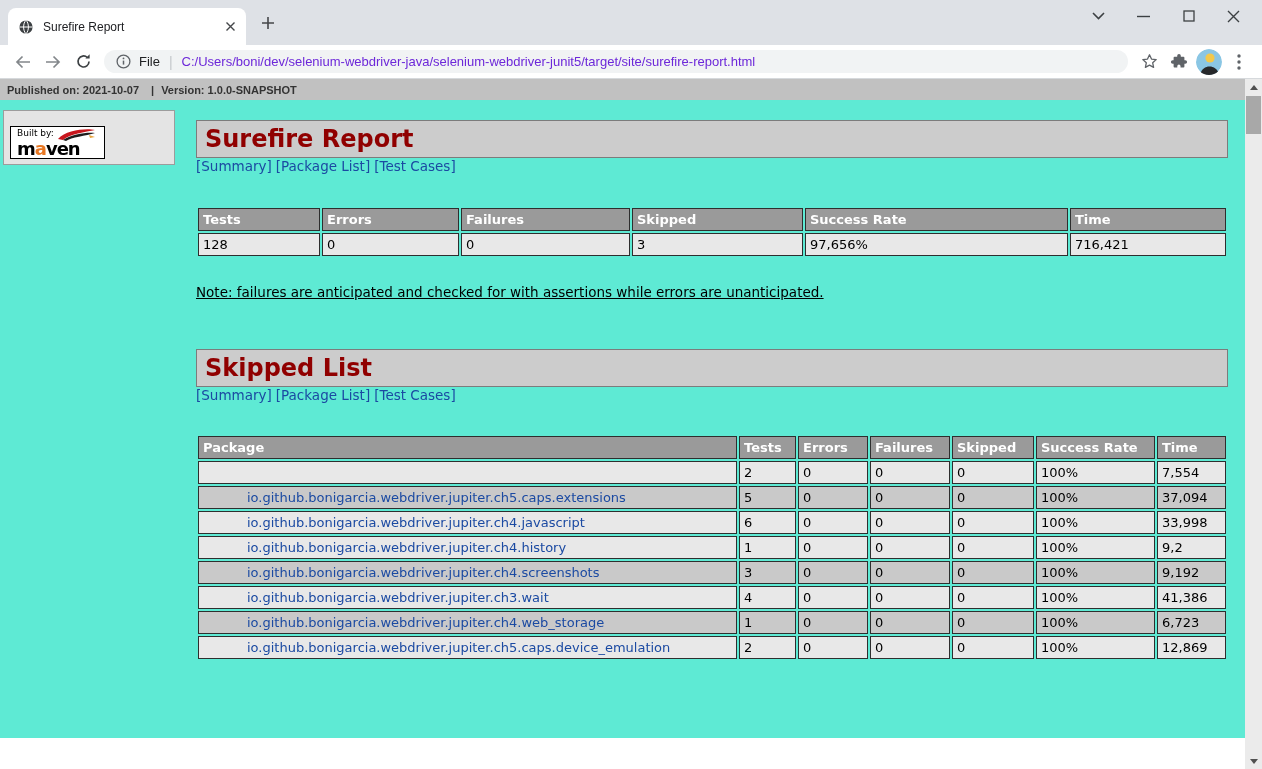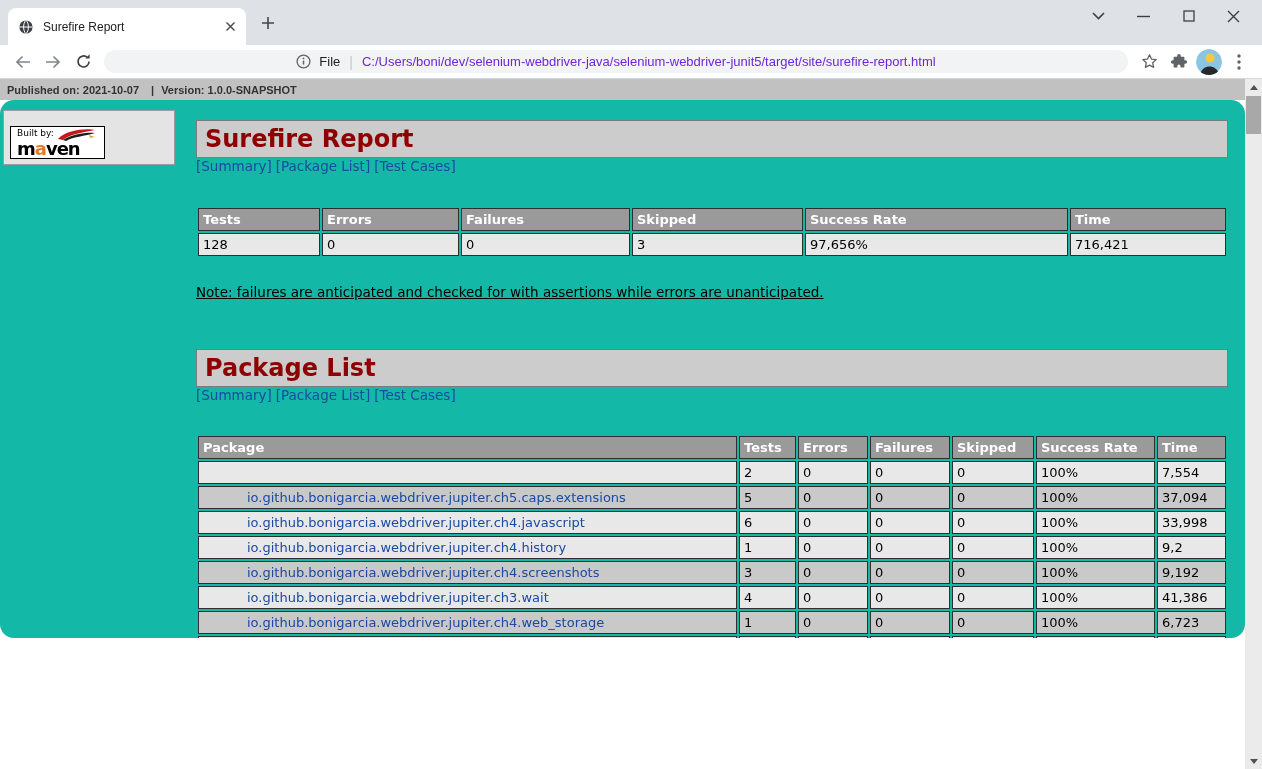--- a/index.html
+++ b/index.html
@@ -14,21 +14,21 @@
   .icon-btn { display:flex; align-items:center; justify-content:center; cursor:pointer; }
   .newtab { position:absolute; left:258px; top:13px; width:20px; height:20px; }
   .wincontrols { position:absolute; right:6px; top:3px; display:flex; }
   .wc { width:45px; height:26px; display:flex; align-items:center; justify-content:center; }
 
   
   .toolbar { height:34px; background:#fff; display:flex; align-items:center; padding:0 8px;
              border-bottom:1px solid #d6d9dc; }
   .nav-ic { width:30px; height:30px; display:flex; align-items:center; justify-content:center; }
   .omnibox { flex:1; height:23px; background:#f1f3f4; border-radius:14px; margin:0 6px;
-             display:flex; align-items:center; padding:0 12px; min-width:0;justify-content:center; }
+             display:flex; align-items:center; padding:0 12px; min-width:0; }
   .omni-label { font-size:13px; color:#202124; margin-left:8px; }
   .omni-sep { color:#c4c7ca; margin:0 9px; font-size:14px; }
   .omni-url { font-size:13px; color:#6d28d9; white-space:nowrap; overflow:hidden; }
   .tb-right { display:flex; align-items:center; }
 
   
   .viewport { position:relative; height:690px; }
   .scrollbar { position:absolute; right:0; top:0; bottom:0; width:17px; background:#ebebeb; }
   .sb-btn { position:absolute; left:0; width:17px; height:16px; display:flex; align-items:center; justify-content:center; }
   .sb-up { top:0; } .sb-down { bottom:0; }
@@ -36,22 +36,22 @@
   .tri-down { width:0; height:0; border-left:4px solid transparent; border-right:4px solid transparent; border-top:5px solid #505050; }
   .sb-thumb { position:absolute; left:1px; right:1px; top:17px; height:38px; background:#a8a8a8; }
   .content { margin-right:17px; height:100%; overflow:hidden; }
 
   
   .banner { height:21px; background:#c1c1c1; display:flex; align-items:center; padding:0 7px;
             font-size:11px; font-weight:bold; color:#333; }
   .banner .sep { margin:0 7px 0 12px; }
 
   
-  .page { position:relative; height:538px; background:#14b8a6; overflow:hidden;
-          font-family:"DejaVu Sans", sans-serif;border-radius:14px; }
+  .page { position:relative; height:638px; background:#5eead4; overflow:hidden;
+          font-family:"DejaVu Sans", sans-serif; }
   .sidebar-box { position:absolute; left:3px; top:10px; width:172px; height:55px;
                  background:#e4e4e4; border:1px solid #9c9c9c; }
   .maven-logo { position:absolute; left:6px; top:15px; width:95px; height:33px; background:#fff;
                 border:1px solid #000; padding:2px 4px 0 6px; overflow:hidden; }
   .built-by-row { display:flex; align-items:flex-start; font-size:9px; line-height:9px; color:#000; }
   .maven-word { font-size:18px; line-height:16px; font-weight:bold; color:#000; letter-spacing:-1px; }
   .maven-a { color:#e87722; }
 
   .main { position:absolute; left:196px; top:0; width:1032px; }
   .section-bar { background:#cccccc; border:1px solid #7c7c7c; color:#900000;
@@ -247,21 +247,21 @@
                   <td>0</td>
                   <td>3</td>
                   <td>97,656%</td>
                   <td>716,421</td>
                 </tr>
               </tbody>
           </table>
 
           <div class="note">Note: failures are anticipated and checked for with assertions while errors are unanticipated.</div>
 
-          <div class="section-bar bar-pkg">Package List</div>
+          <div class="section-bar bar-pkg">Skipped List</div>
 
           <div class="navline"><a href="#">[Summary]</a><a href="#">[Package List]</a><a href="#">[Test Cases]</a></div>
 
           <table class="tbl-pkg">
             <colgroup>
               <col style="width:539px">
                 <col style="width:57px">
                 <col style="width:70px">
               <col style="width:80px">
                 <col style="width:82px">

